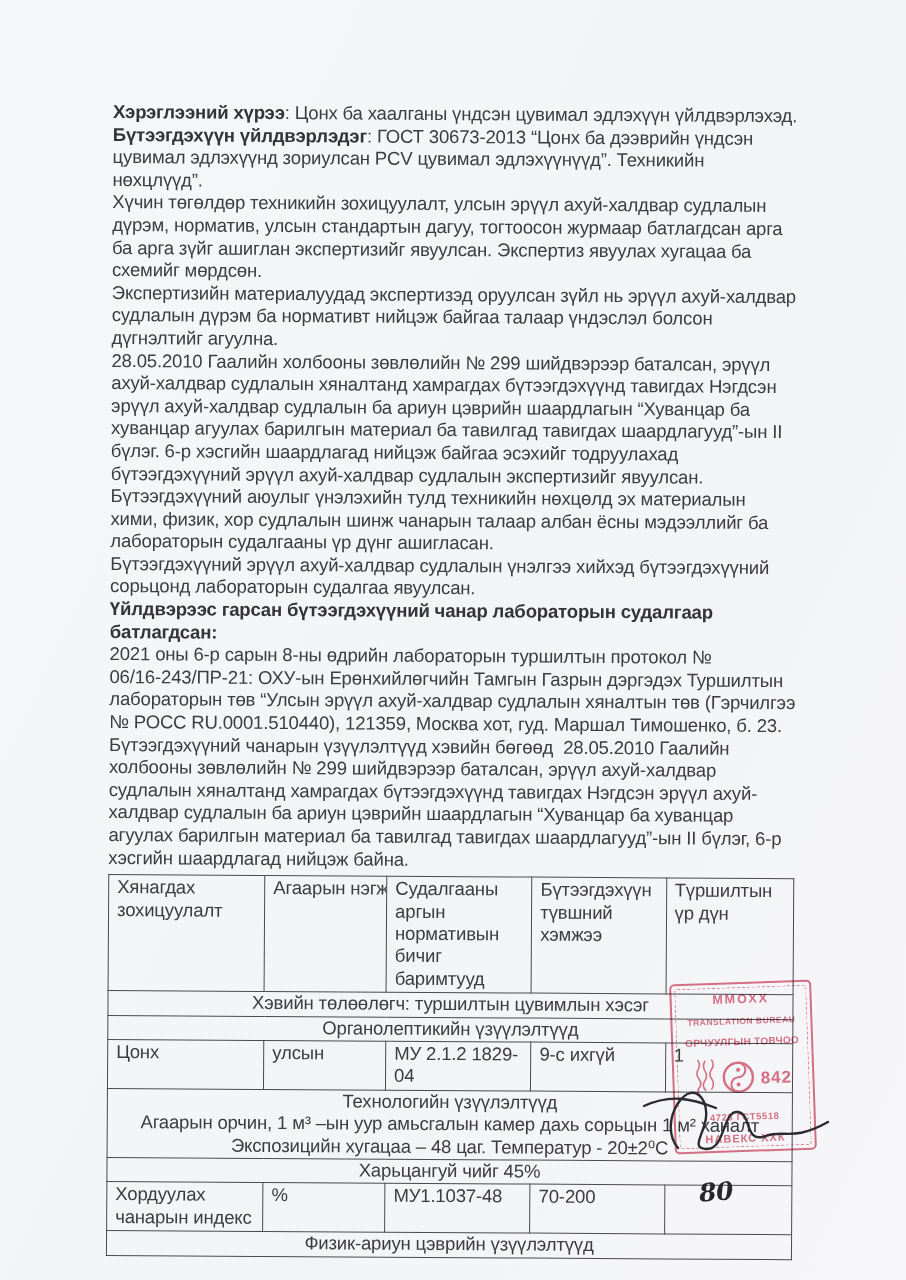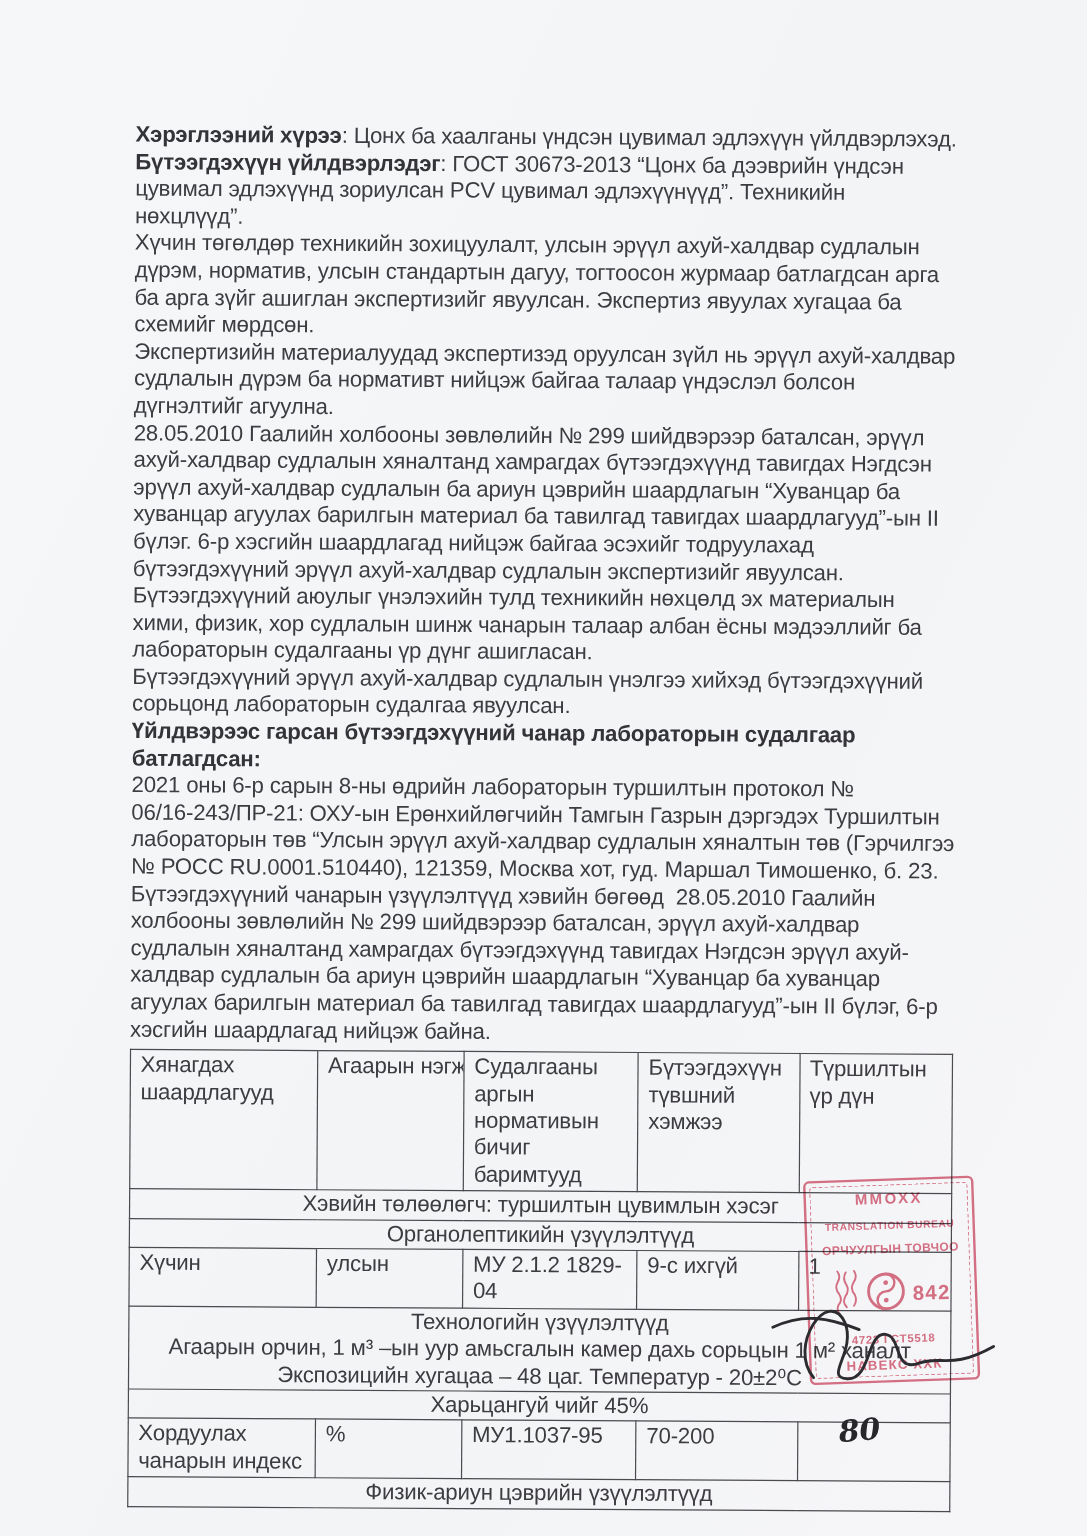--- a/index.html
+++ b/index.html
@@ -94,53 +94,53 @@
     <table class="results">
       <colgroup>
         <col style="width:22.8%">
           <col style="width:17.8%">
           <col style="width:21.2%">
           <col style="width:19.6%">
           <col style="width:18.6%">
       </colgroup>
       <tbody>
         <tr>
-          <td>Хянагдах шаардлагууд</td>
+          <td>Хянагдах зохицуулалт</td>
           <td class="nowrap">Агаарын нэгж</td>
           <td>Судалгааны аргын нормативын бичиг баримтууд</td>
           <td>Бүтээгдэхүүн түвшний хэмжээ</td>
           <td>Түршилтын үр дүн</td>
         </tr>
         <tr class="section-row">
           <td colspan="5">Хэвийн төлөөлөгч: туршилтын цувимлын хэсэг</td>
         </tr>
         <tr class="section-row">
           <td colspan="5">Органолептикийн үзүүлэлтүүд</td>
         </tr>
         <tr>
-          <td>Хүчин</td>
+          <td>Цонх</td>
           <td>улсын</td>
           <td>МУ 2.1.2 1829-04</td>
           <td>9-с ихгүй</td>
           <td>1</td>
         </tr>
         <tr class="section-row">
           <td colspan="5">
             <div class="tech-line">Технологийн үзүүлэлтүүд</div>
             <div class="tech-line">Агаарын орчин, 1 м³ –ын уур амьсгалын камер дахь сорьцын 1 м² ханалт</div>
             <div class="tech-line">Экспозицийн хугацаа – 48 цаг. Температур - 20±2⁰С</div>
           </td>
         </tr>
         <tr class="section-row">
           <td colspan="5">Харьцангуй чийг 45%</td>
         </tr>
         <tr>
           <td>Хордуулах чанарын индекс</td>
           <td>%</td>
-          <td>МУ1.1037-95</td>
+          <td>МУ1.1037-48</td>
           <td>70-200</td>
           <td><span class="handwritten">80</span></td>
         </tr>
         <tr class="section-row">
           <td colspan="5">Физик-ариун цэврийн үзүүлэлтүүд</td>
         </tr>
       </tbody>
     </table>
   </div>
 

